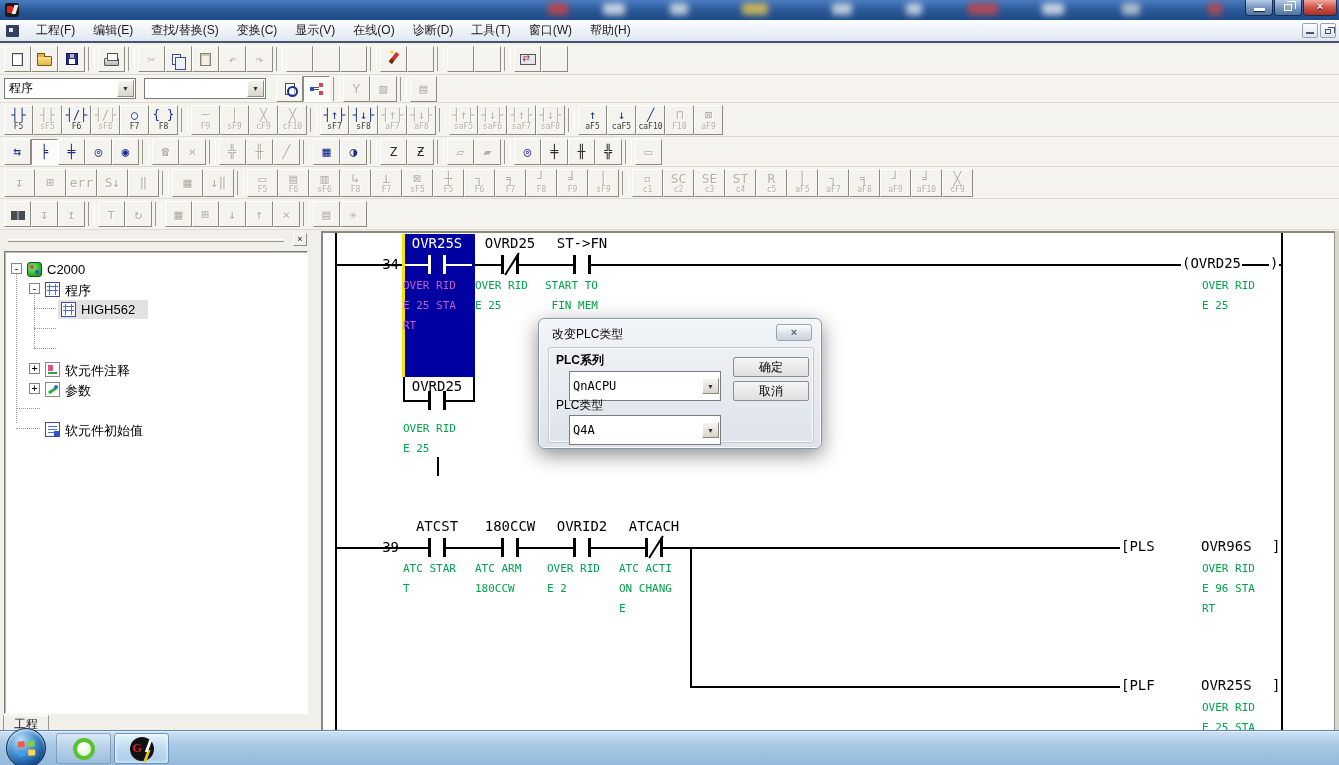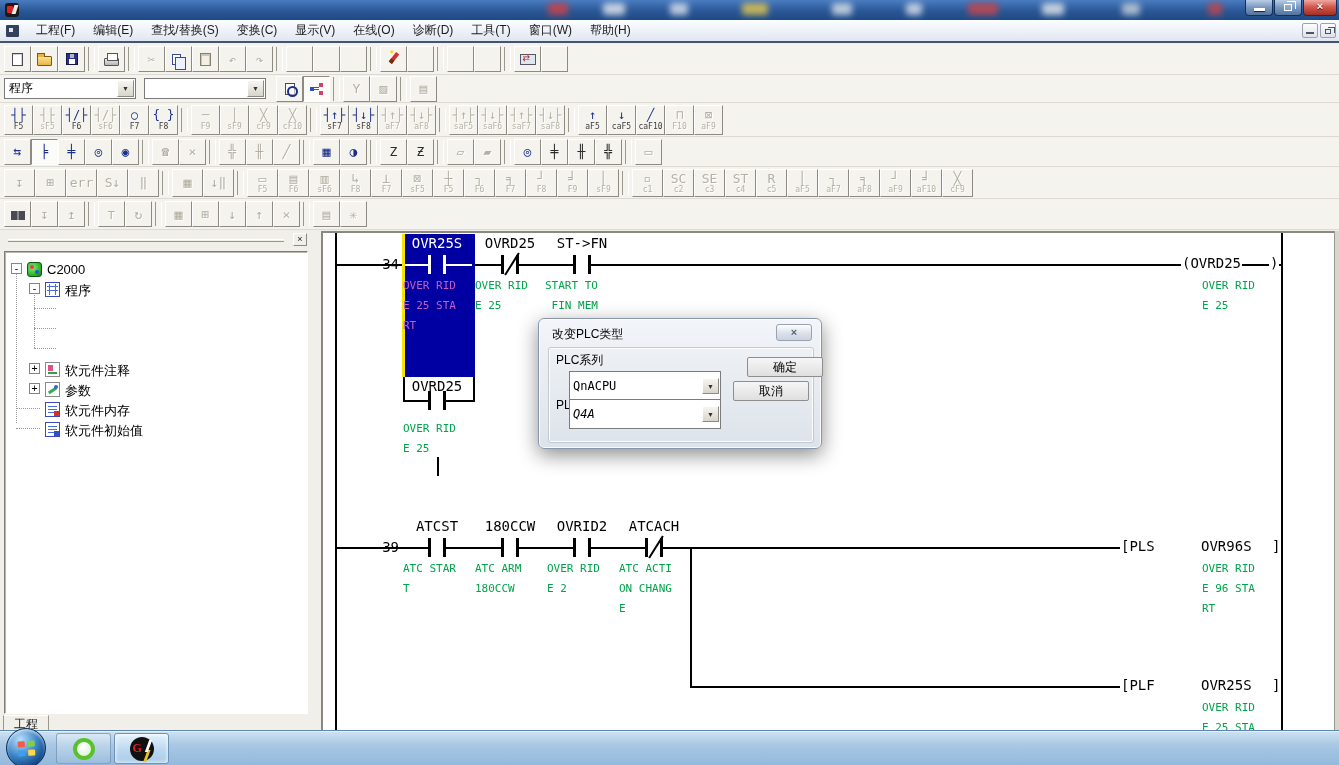--- a/index.html
+++ b/index.html
@@ -703,33 +703,34 @@
         <div class="trow" style="top:8px;">
           <span class="exp" style="left:6px;">-</span>
           <span class="ticon i-root" style="left:22px;"></span>
           <span class="tlabel" style="left:42px;">C2000</span>
         </div>
         <div class="trow" style="top:28px;">
           <span class="exp" style="left:24px;">-</span>
           <span class="ticon i-ldoc" style="left:40px;"></span>
           <span class="tlabel" style="left:60px;">程序</span>
         </div>
+        <div class="trow" style="top:48px;">
+          <span class="hl" style="left:53px;width:90px;"></span>
+          <span class="ticon i-ldoc" style="left:56px;"></span>
+          <span class="tlabel" style="left:76px;">HIGH562</span>
+        </div>
         <div class="trow" style="top:108px;">
           <span class="exp" style="left:24px;">+</span>
           <span class="ticon i-cmt" style="left:40px;"></span>
           <span class="tlabel" style="left:60px;">软元件注释</span>
         </div>
         <div class="trow" style="top:128px;">
           <span class="exp" style="left:24px;">+</span>
           <span class="ticon i-par" style="left:40px;"></span>
           <span class="tlabel" style="left:60px;">参数</span>
-        </div>
-        <div class="trow" style="top:148px;">
-          <span class="ticon i-mem" style="left:40px;"></span>
-          <span class="tlabel" style="left:60px;">软元件内存</span>
         </div>
         <div class="trow" style="top:168px;">
           <span class="ticon i-mem blue" style="left:40px;"></span>
           <span class="tlabel" style="left:60px;">软元件初始值</span>
         </div>
       </div>
       <div class="ptab">工程</div>
     </div>
 
     <div class="ladder">
@@ -817,31 +818,31 @@
 E 25 STA</div>
     </div>
 
     <div class="rightstrip"></div>
   </div>
 
   <div class="dialog">
     <div class="dlg-title">改变PLC类型</div>
     <div class="dlg-close">×</div>
     <div class="dlg-group"></div>
-    <div class="dlg-label" style="left:17px;top:33px;">PLC系列</div>
+    <div class="dlg-label" style="left:17px;top:33px;font-weight:bold;">PLC系列</div>
     <div class="dlg-combo" style="left:30px;top:52px;">
       <span class="val">QnACPU</span>
       <span class="drop">▼</span>
     </div>
     <div class="dlg-label" style="left:17px;top:78px;">PLC类型</div>
-    <div class="dlg-combo" style="left:30px;top:80px;font-style:italic;">
+    <div class="dlg-combo" style="left:30px;top:96px;">
       <span class="val">Q4A</span>
       <span class="drop">▼</span>
     </div>
-    <div class="dlg-btn" style="left:208px;top:38px;">确定</div>
+    <div class="dlg-btn" style="left:194px;top:38px;">确定</div>
     <div class="dlg-btn" style="left:194px;top:62px;">取消</div>
   </div>
 
   <div class="taskbar">
     <div class="orb">
       <div class="flag">
           <i class="q1"></i>
           <i class="q2"></i>
           <i class="q3"></i>
           <i class="q4"></i>

